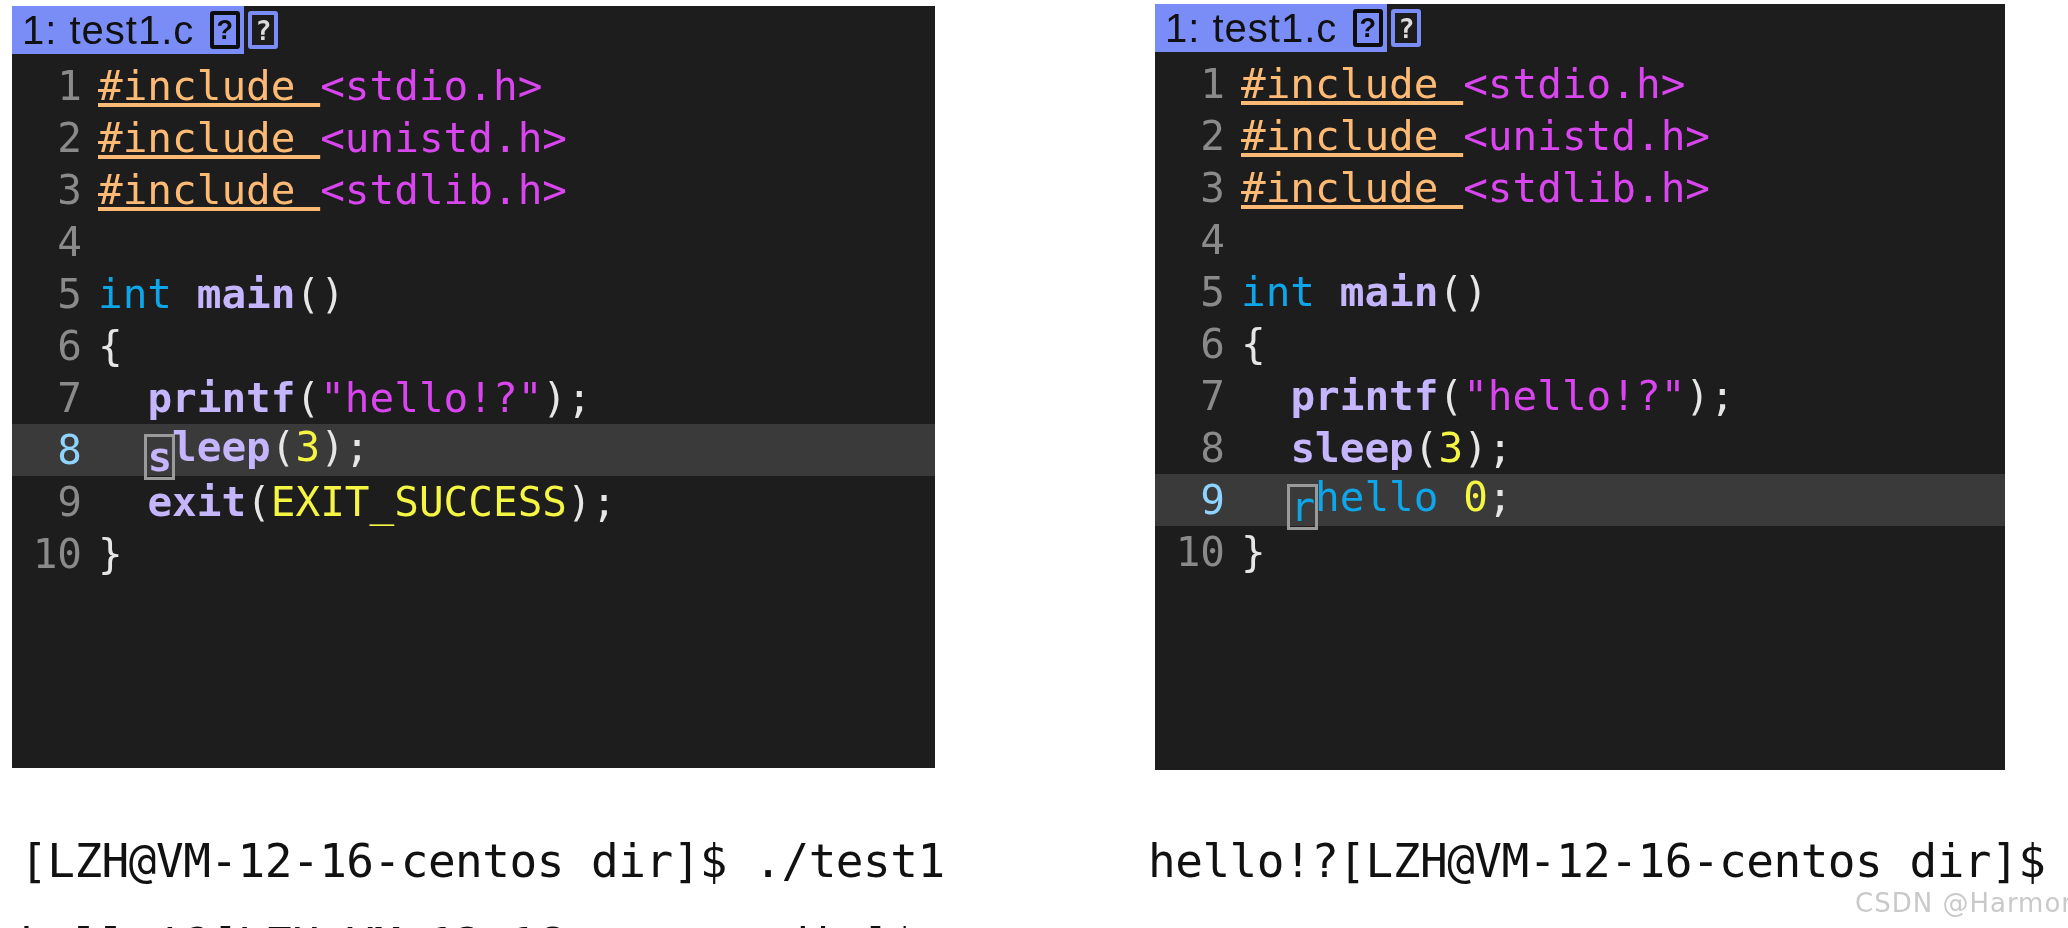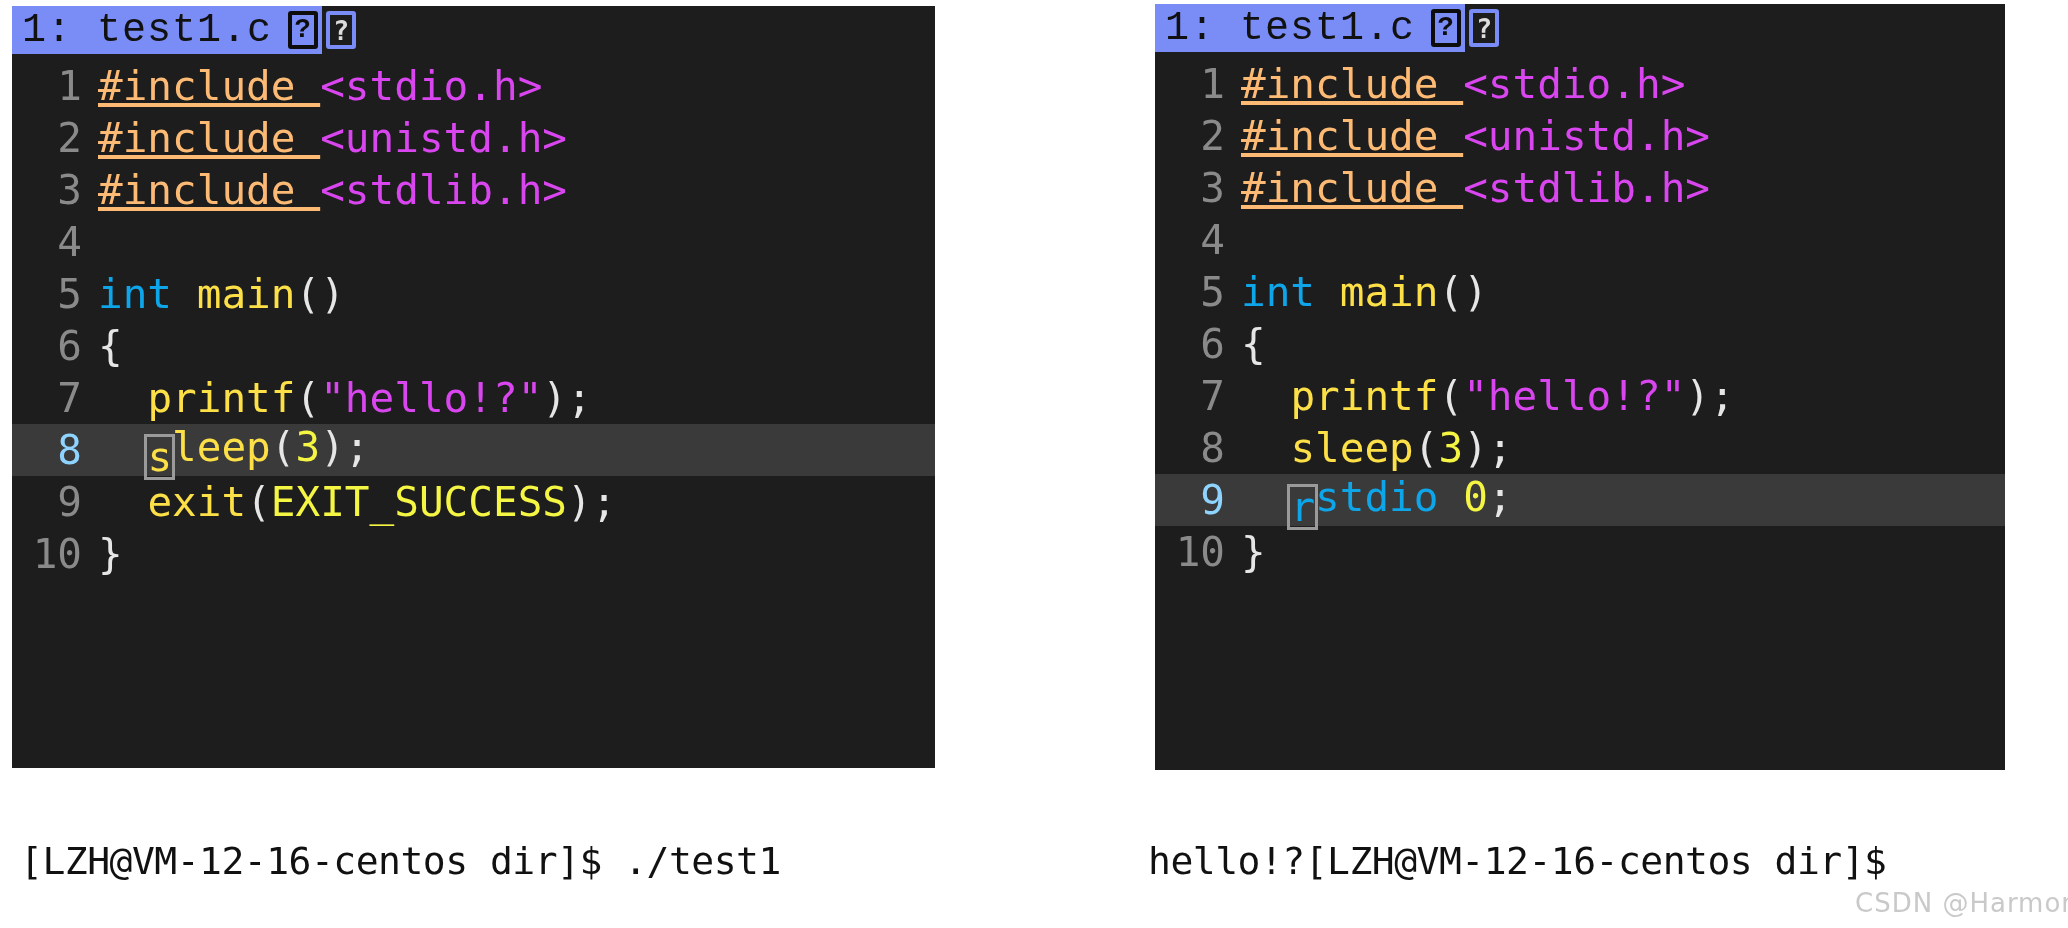--- a/index.html
+++ b/index.html
@@ -34,21 +34,21 @@
   }
   .tab-active {
     background: #7a8cf5;
     color: #111111;
     height: 48px;
     display: flex;
     align-items: center;
     padding: 0 4px 0 10px;
     font-size: 40px;
     letter-spacing: 1px;
-    font-family: Liberation Mono, monospace;
+    font-family: Liberation Sans, sans-serif;
     white-space: nowrap;
   }
   .tab-label { margin-right: 16px; }
   .qbox {
     display: inline-flex;
     align-items: center;
     justify-content: center;
     width: 30px;
     height: 38px;
     box-sizing: border-box;
@@ -97,21 +97,21 @@
     flex: none;
     font-size: 41px;
   }
   .gutter.cur { color: #8fd4ff; }
   .ctext { flex: 1 1 auto; position: relative; }
 
   
   .t-pre    { color: #fdba74; text-decoration: underline; }
   .t-str    { color: #d946ef; }
   .t-kw     { color: #0ea5e9; }
-  .t-fn     { color: #fde047; }
+  .t-fn     { color: #c4b5fd; font-weight: bold; }
   .t-num    { color: #f5f543; }
   .t-const  { color: #f5f543; }
   .t-plain  { color: #e6e6e6; }
 
   .cursor-box {
     display: inline-block;
     border: 3px solid #9a9a9a;
     box-sizing: border-box;
     padding: 0;
     margin: 0 -3px 0 -3px;
@@ -122,21 +122,21 @@
 
   
   .term {
     position: absolute;
     color: #111111;
     background: #ffffff;
     font-family: "DejaVu Sans Mono", monospace;
     white-space: pre;
   }
   .term .tline {
-    font-size: 38px;
+    font-size: 46px;
     line-height: 46px;
     letter-spacing: -0.5px;
   }
   .ghost { color: #b9b9b9; }
 
   .watermark {
     position: absolute;
     color: #c9c9c9;
     font-size: 26px;
     font-family: "DejaVu Sans", sans-serif;
@@ -197,21 +197,21 @@
 
     <div class="code-area" id="right-lines">
         <div class="cline"><span class="gutter">1</span><span class="ctext"><span class="t-pre">#include </span><span class="t-str">&lt;stdio.h&gt;</span></span></div>
         <div class="cline"><span class="gutter">2</span><span class="ctext"><span class="t-pre">#include </span><span class="t-str">&lt;unistd.h&gt;</span></span></div>
         <div class="cline"><span class="gutter">3</span><span class="ctext"><span class="t-pre">#include </span><span class="t-str">&lt;stdlib.h&gt;</span></span></div>
         <div class="cline"><span class="gutter">4</span><span class="ctext"></span></div>
         <div class="cline"><span class="gutter">5</span><span class="ctext"><span class="t-kw">int </span><span class="t-fn">main</span><span class="t-plain">()</span></span></div>
         <div class="cline"><span class="gutter">6</span><span class="ctext"><span class="t-plain">{</span></span></div>
         <div class="cline"><span class="gutter">7</span><span class="ctext"><span class="t-plain">  </span><span class="t-fn">printf</span><span class="t-plain">(</span><span class="t-str">"hello!?"</span><span class="t-plain">);</span></span></div>
         <div class="cline"><span class="gutter">8</span><span class="ctext"><span class="t-plain">  </span><span class="t-fn">sleep</span><span class="t-plain">(</span><span class="t-num">3</span><span class="t-plain">);</span></span></div>
-        <div class="cline current"><span class="gutter cur">9</span><span class="ctext"><span class="t-plain">  </span><span class="t-kw cursor-box">r</span><span class="t-kw">stdio </span><span class="t-num">0</span><span class="t-plain">;</span></span></div>
+        <div class="cline current"><span class="gutter cur">9</span><span class="ctext"><span class="t-plain">  </span><span class="t-kw cursor-box">r</span><span class="t-kw">hello </span><span class="t-num">0</span><span class="t-plain">;</span></span></div>
         <div class="cline"><span class="gutter">10</span><span class="ctext"><span class="t-plain">}</span></span></div>
       </div>
   </div>
 </div>
 
 <div class="term" style="left:1130px; top:800px; width:930px;">
   <div class="tline" style="padding-left:18px;"><span>hello!?[LZH@VM-12-16-centos dir]$ </span></div>
 </div>
 
 <div class="watermark" style="left:1855px; top:888px;">CSDN @Harmonic_Law</div>

